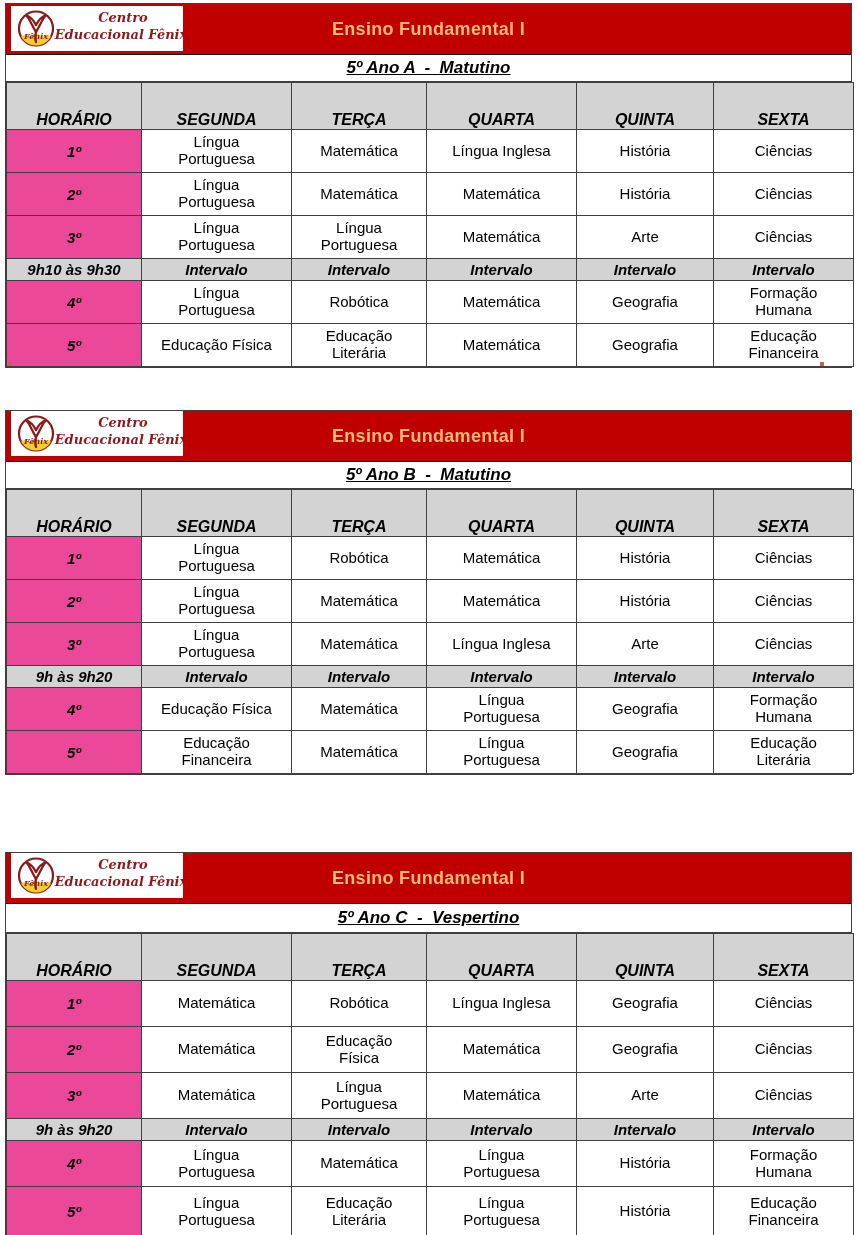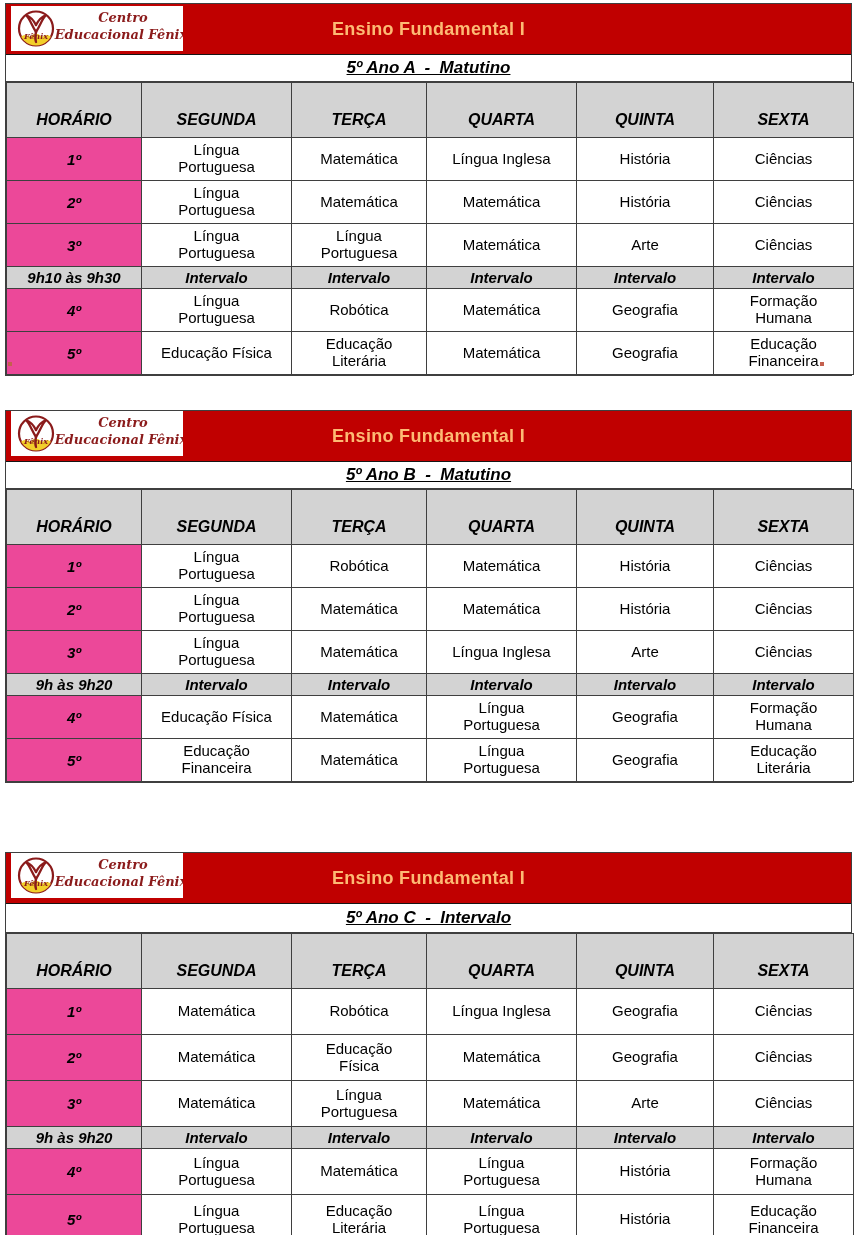--- a/index.html
+++ b/index.html
@@ -27,21 +27,21 @@
     text-decoration:underline;
   }
   .board-c .subtitle{height:28px;line-height:28px;}
 
   table.grid{border-collapse:collapse;width:100%;table-layout:fixed;}
   .grid th,.grid td{
     border:1px solid #3f3f3f;text-align:center;font-size:15px;overflow:hidden;padding:0;
   }
   .grid th{
     background:#d3d3d3;font-style:italic;font-weight:bold;font-size:16px;
-    height:46px;vertical-align:bottom;padding-bottom:8px;
+    height:46px;vertical-align:bottom;
   }
   td.per{background:#ec4899;font-style:italic;font-weight:bold;}
   td.subj{background:#fff;line-height:1.13;padding:2px 14px;}
   tr.ivl-row td{background:#d3d3d3;font-style:italic;font-weight:bold;height:21px;}
   tr.ivl-row td.time{padding:0 13px;}
 
   .t-ab tr.r{height:43px;}
   .t-c tr.r{height:46px;}
   .t-c tr.r-last{height:50px;}
 
@@ -267,21 +267,21 @@
           <path d="M25 26 C29 20 31 13 35 9 C30 11 27 15 25 19"></path>
           <path d="M25 26 C24 30 24 33 25 36"></path>
         </g>
         <text x="13" y="33" font-size="8" font-style="italic" font-weight="bold" fill="#8b1b1b">Fênix</text>
         <text x="112" y="16" text-anchor="middle" font-size="13" font-style="italic" font-weight="bold" fill="#8b1b1b">Centro</text>
         <text x="110" y="33" text-anchor="middle" font-size="13" font-style="italic" font-weight="bold" fill="#8b1b1b">Educacional Fênix</text>
       </svg>
     </div>
     <div class="banner-title">Ensino Fundamental I</div>
   </div>
-  <div class="subtitle">5º Ano C  -  Intervalo</div>
+  <div class="subtitle">5º Ano C  -  Vespertino</div>
   <table class="grid t-c">
     <colgroup>
         <col style="width:135px">
         <col style="width:150px">
         <col style="width:135px">
         <col style="width:150px">
         <col style="width:137px">
         <col style="width:140px">
       </colgroup>
     <tbody>

